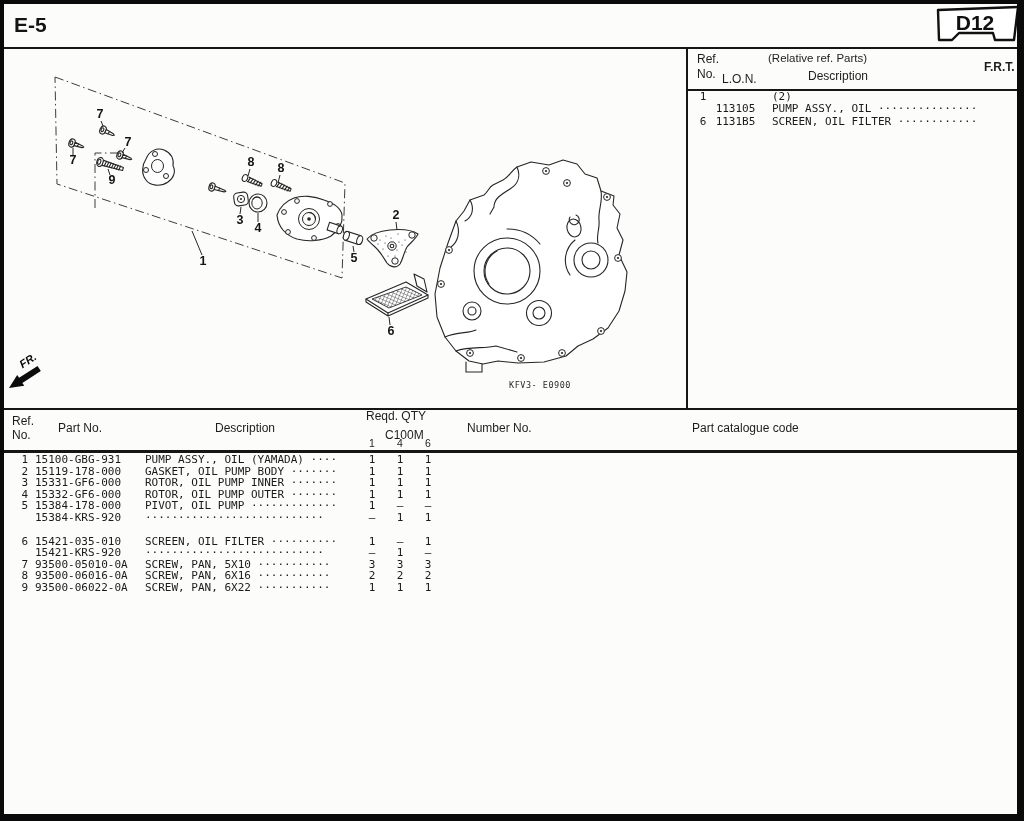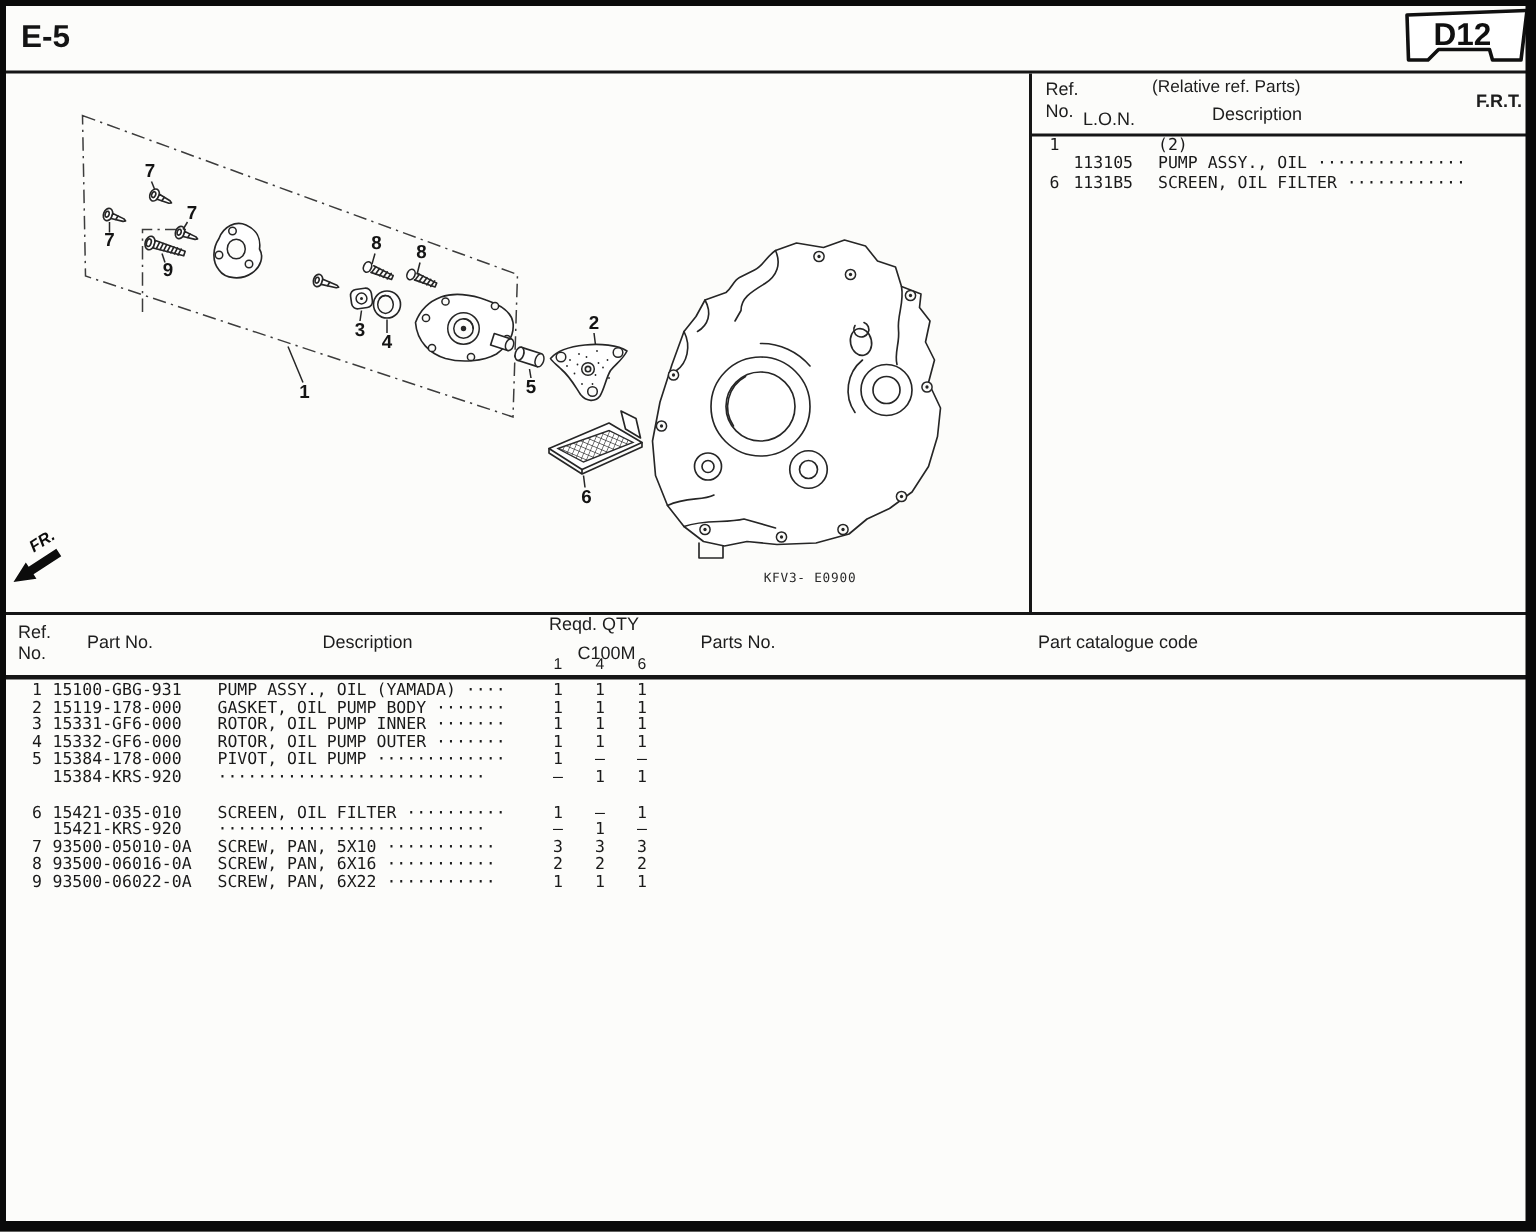--- a/index.html
+++ b/index.html
@@ -71,21 +71,21 @@
 
   <div class="rh sans" style="left:12px;top:414px;">Ref.</div>
   <div class="rh sans" style="left:12px;top:428px;">No.</div>
   <div class="rh sans" style="left:58px;top:421px;">Part No.</div>
   <div class="rh sans" style="left:215px;top:421px;">Description</div>
   <div class="rh sans" style="left:366px;top:409px;text-align:right;">Reqd. QTY</div>
   <div class="rh rh-tiny sans" style="left:385px;top:428px;">C100M</div>
   <div class="qcol sans" style="left:362px;top:437px;">1</div>
   <div class="qcol sans" style="left:390px;top:437px;">4</div>
   <div class="qcol sans" style="left:418px;top:437px;">6</div>
-  <div class="rh sans" style="left:467px;top:421px;">Parts No.</div>
+  <div class="rh sans" style="left:467px;top:421px;">Number No.</div>
   <div class="rh sans" style="left:692px;top:421px;">Part catalogue code</div>
   <div id="parts-rows" class="mono"><div class="p-row"><span class="pr-ref">1</span><span class="pr-part">15100-GBG-931</span><span class="pr-desc">PUMP ASSY., OIL (YAMADA) ····</span><span class="pr-q pr-q0">1</span><span class="pr-q pr-q1">1</span><span class="pr-q pr-q2">1</span></div><div class="p-row"><span class="pr-ref">2</span><span class="pr-part">15119-178-000</span><span class="pr-desc">GASKET, OIL PUMP BODY ·······</span><span class="pr-q pr-q0">1</span><span class="pr-q pr-q1">1</span><span class="pr-q pr-q2">1</span></div><div class="p-row"><span class="pr-ref">3</span><span class="pr-part">15331-GF6-000</span><span class="pr-desc">ROTOR, OIL PUMP INNER ·······</span><span class="pr-q pr-q0">1</span><span class="pr-q pr-q1">1</span><span class="pr-q pr-q2">1</span></div><div class="p-row"><span class="pr-ref">4</span><span class="pr-part">15332-GF6-000</span><span class="pr-desc">ROTOR, OIL PUMP OUTER ·······</span><span class="pr-q pr-q0">1</span><span class="pr-q pr-q1">1</span><span class="pr-q pr-q2">1</span></div><div class="p-row"><span class="pr-ref">5</span><span class="pr-part">15384-178-000</span><span class="pr-desc">PIVOT, OIL PUMP ·············</span><span class="pr-q pr-q0">1</span><span class="pr-q pr-q1">–</span><span class="pr-q pr-q2">–</span></div><div class="p-row"><span class="pr-ref"></span><span class="pr-part">15384-KRS-920</span><span class="pr-desc">···························</span><span class="pr-q pr-q0">–</span><span class="pr-q pr-q1">1</span><span class="pr-q pr-q2">1</span></div><div class="p-row gap"><span class="pr-ref">6</span><span class="pr-part">15421-035-010</span><span class="pr-desc">SCREEN, OIL FILTER ··········</span><span class="pr-q pr-q0">1</span><span class="pr-q pr-q1">–</span><span class="pr-q pr-q2">1</span></div><div class="p-row"><span class="pr-ref"></span><span class="pr-part">15421-KRS-920</span><span class="pr-desc">···························</span><span class="pr-q pr-q0">–</span><span class="pr-q pr-q1">1</span><span class="pr-q pr-q2">–</span></div><div class="p-row"><span class="pr-ref">7</span><span class="pr-part">93500-05010-0A</span><span class="pr-desc">SCREW, PAN, 5X10 ···········</span><span class="pr-q pr-q0">3</span><span class="pr-q pr-q1">3</span><span class="pr-q pr-q2">3</span></div><div class="p-row"><span class="pr-ref">8</span><span class="pr-part">93500-06016-0A</span><span class="pr-desc">SCREW, PAN, 6X16 ···········</span><span class="pr-q pr-q0">2</span><span class="pr-q pr-q1">2</span><span class="pr-q pr-q2">2</span></div><div class="p-row"><span class="pr-ref">9</span><span class="pr-part">93500-06022-0A</span><span class="pr-desc">SCREW, PAN, 6X22 ···········</span><span class="pr-q pr-q0">1</span><span class="pr-q pr-q1">1</span><span class="pr-q pr-q2">1</span></div></div>
 
   <svg id="diagram" viewBox="0 47 686 362">
     <defs>
       <pattern id="mesh" width="3.4" height="3.4" patternUnits="userSpaceOnUse" patternTransform="rotate(23)">
         <path class="mesh-line" d="M0,0 H3.4 M0,0 V3.4" fill="none"></path>
       </pattern>
     </defs>
 

